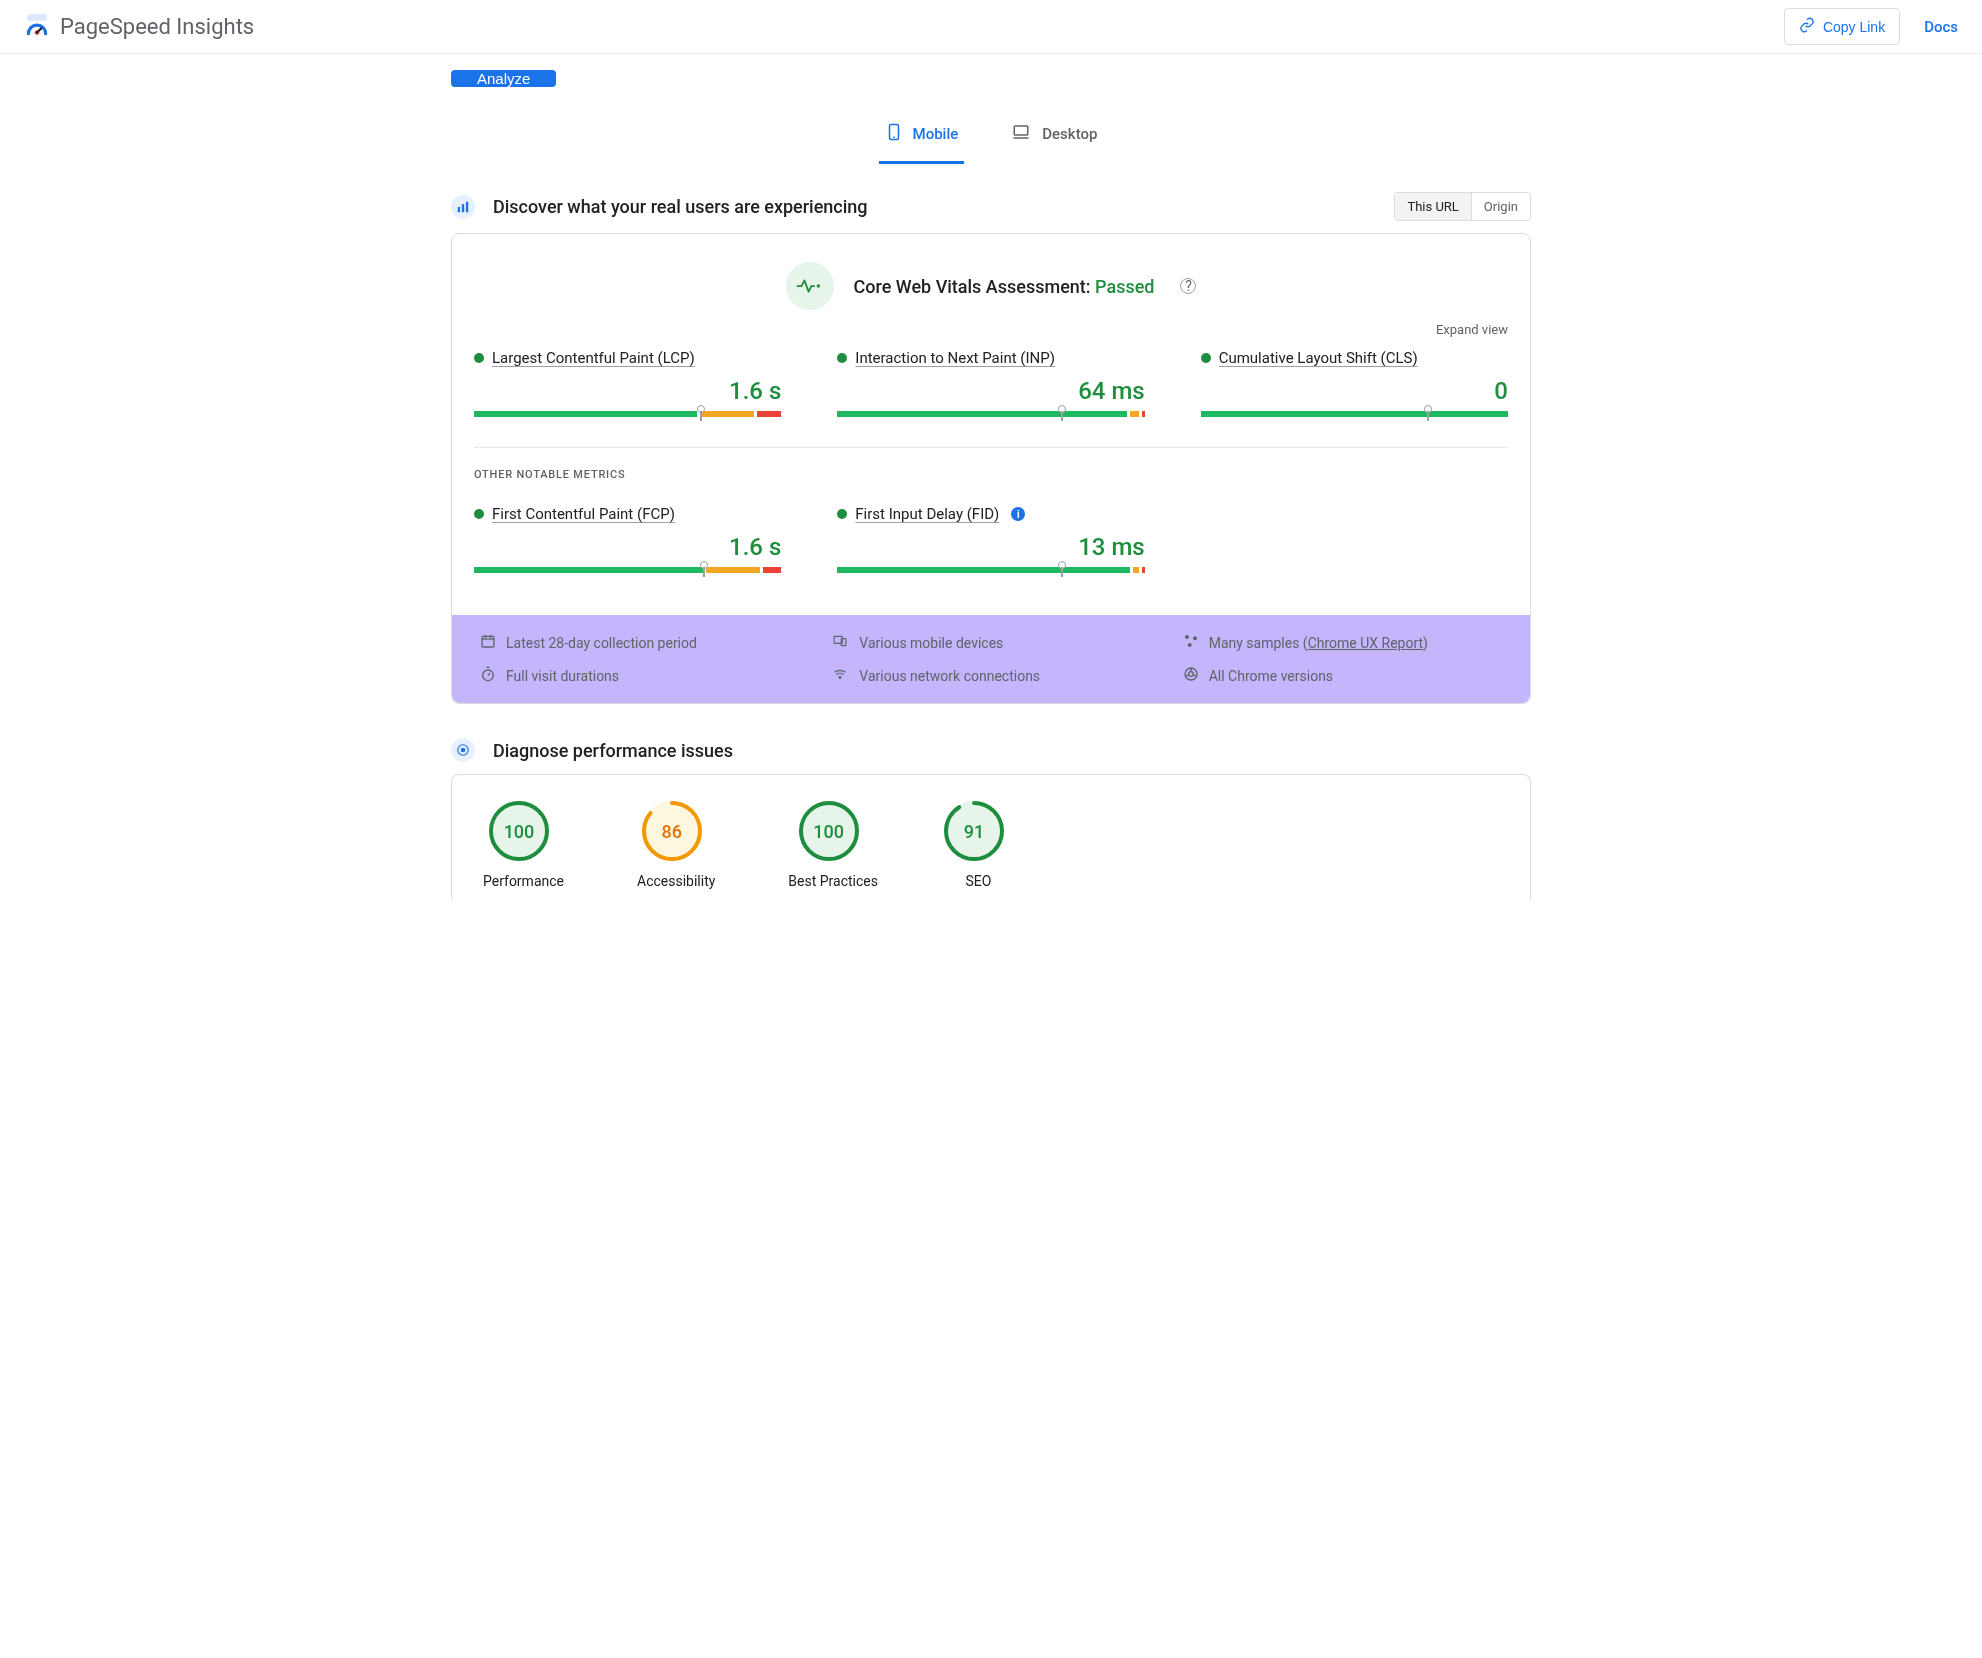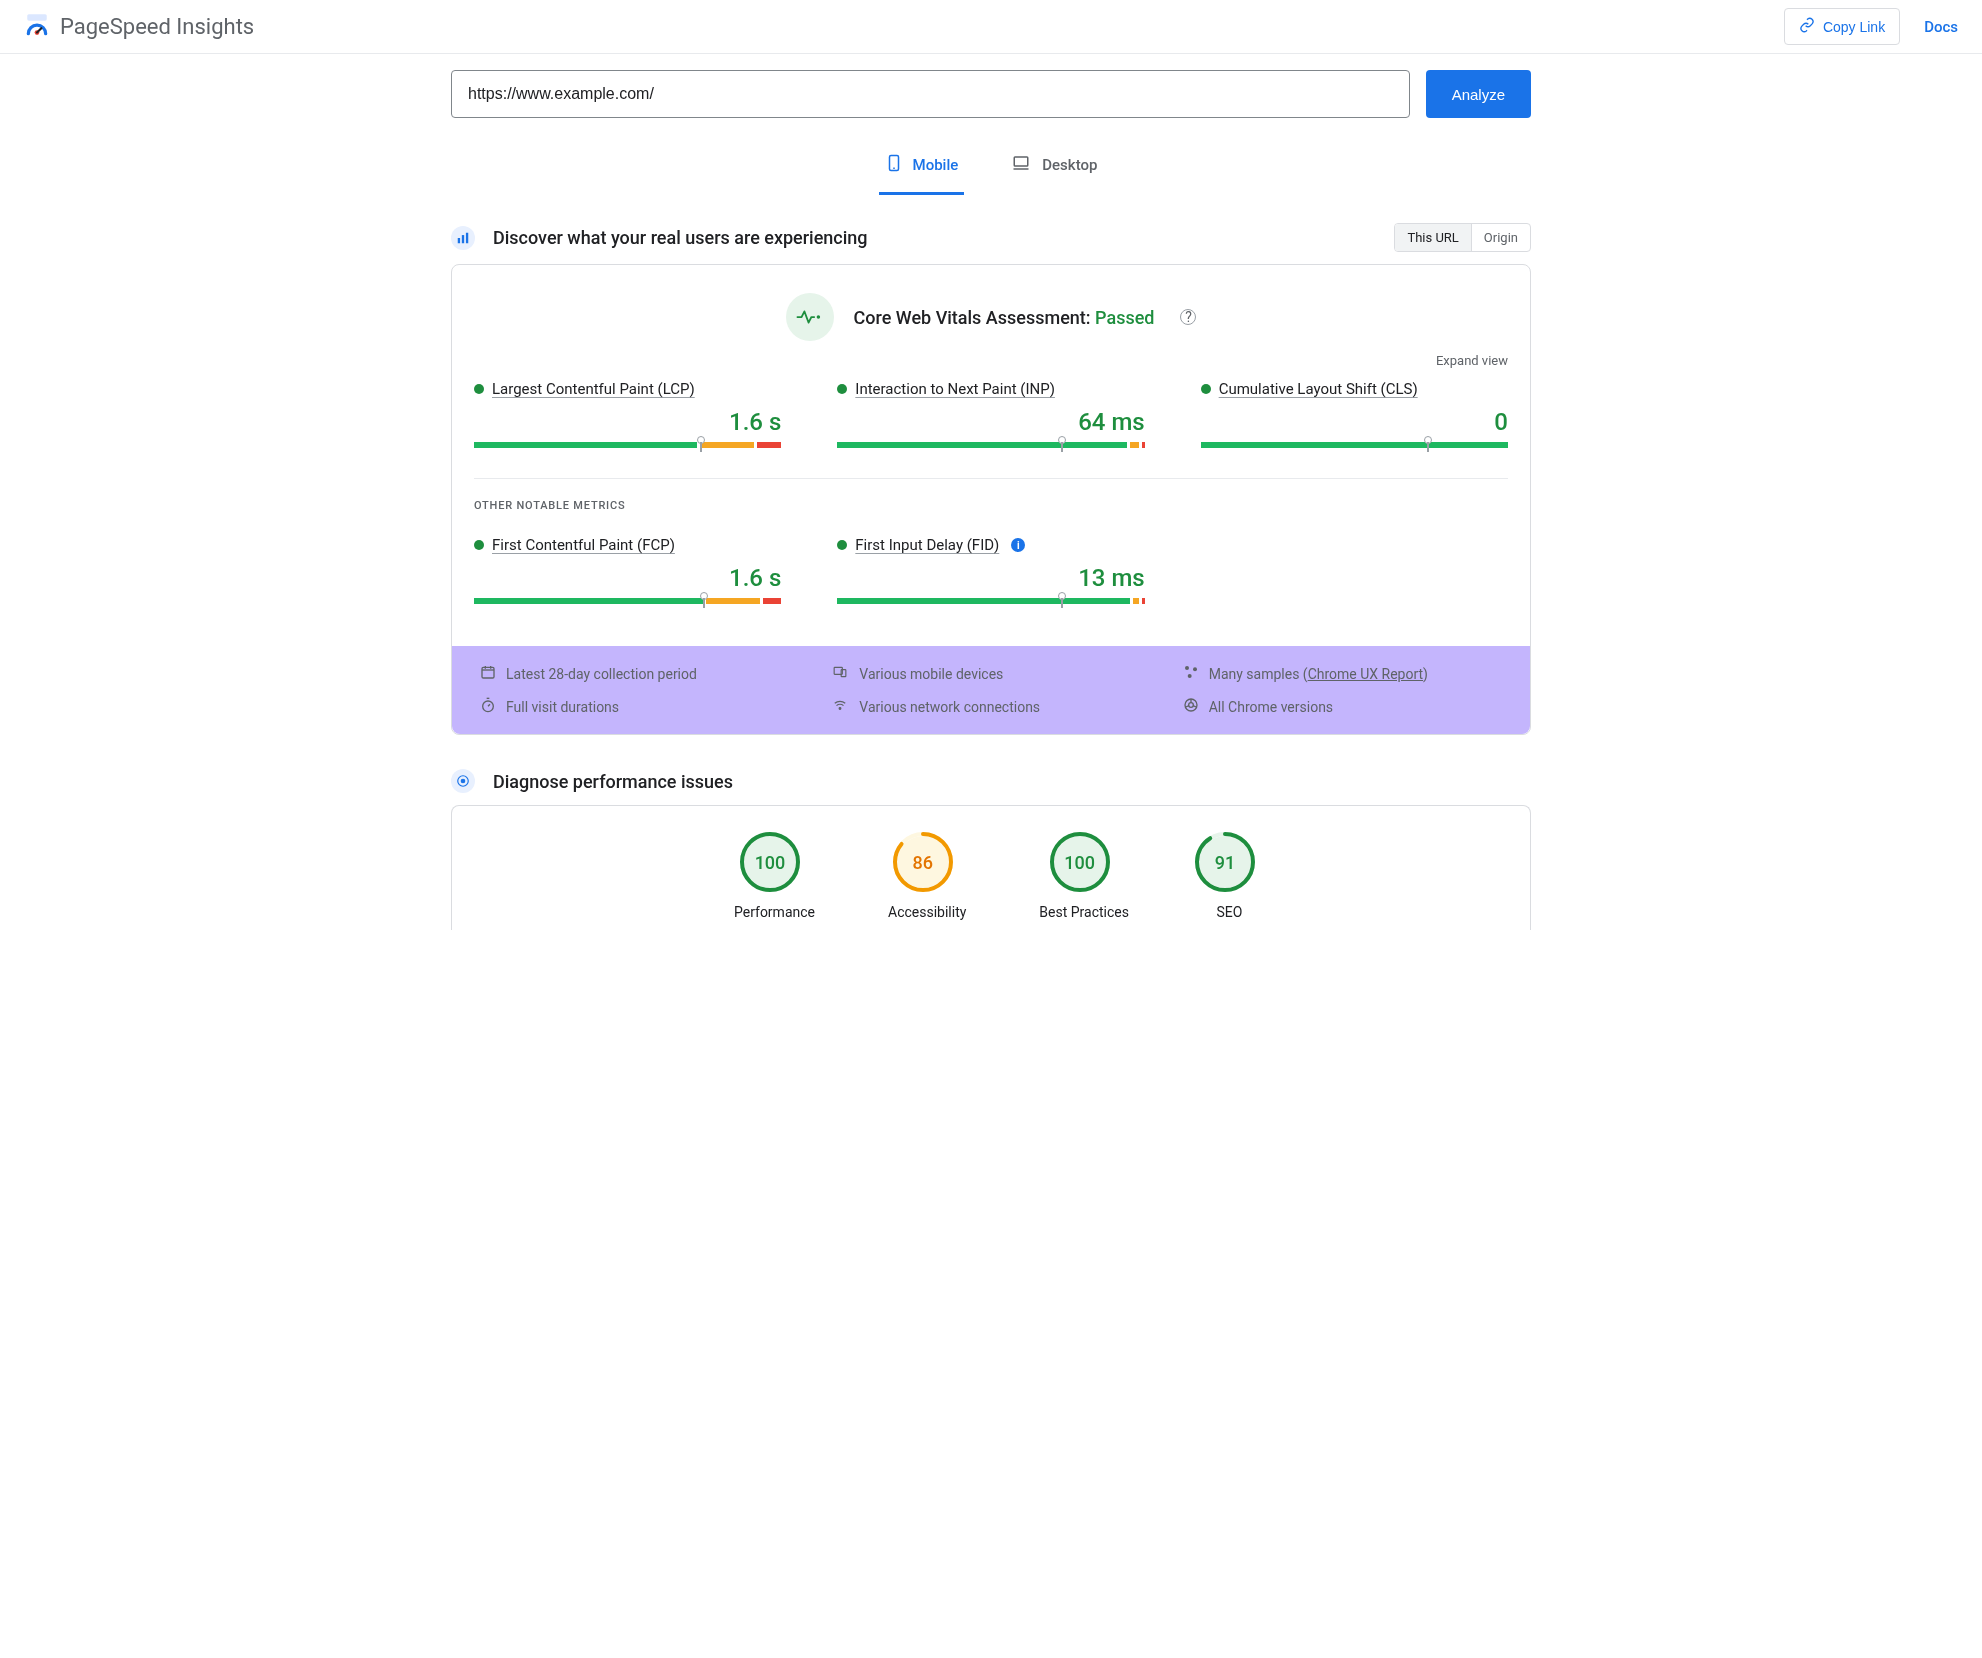--- a/index.html
+++ b/index.html
@@ -286,21 +286,20 @@
   .diag-row { display:flex; align-items:center; gap:18px; margin: 34px 0 12px; }
   .diag-panel {
     border: 1px solid #dadce0;
     border-top-left-radius: 8px;
     border-top-right-radius: 8px;
     border-bottom: none;
     padding: 24px 22px 10px;
   }
   .gauges {
     display: flex;
-    justify-content: center;
     gap: 64px;
   }
   .gauge-wrap { display:flex; flex-direction:column; align-items:center; gap:10px; }
   .gauge {
     position: relative;
     width: 64px; height: 64px;
   }
   .gauge svg { width: 64px; height: 64px; transform: rotate(-90deg); }
   .gauge .bg { fill: none; stroke-width: 4; }
   .gauge .fg { fill: none; stroke-width: 4; stroke-linecap: round; }
@@ -347,21 +346,20 @@
       <span>Copy Link</span>
     </button>
     <a class="docs-link">Docs</a>
   </div>
 </div>
 
 <div class="main-wrapper">
 <div class="main">
 
   <div class="url-row">
-    <input class="url-input" type="text" value="https://www.example.com/" style="">
     <button class="analyze-btn">Analyze</button>
   </div>
 
   <div class="device-tabs">
     <div class="device-tab active">
       <span>
         <svg width="18" height="22" viewBox="0 0 24 24" fill="none" stroke="#1a73e8" stroke-width="2">
           <rect x="6" y="2" width="12" height="20" rx="2"></rect>
           <line x1="11" y1="19" x2="13" y2="19"></line>
         </svg>

